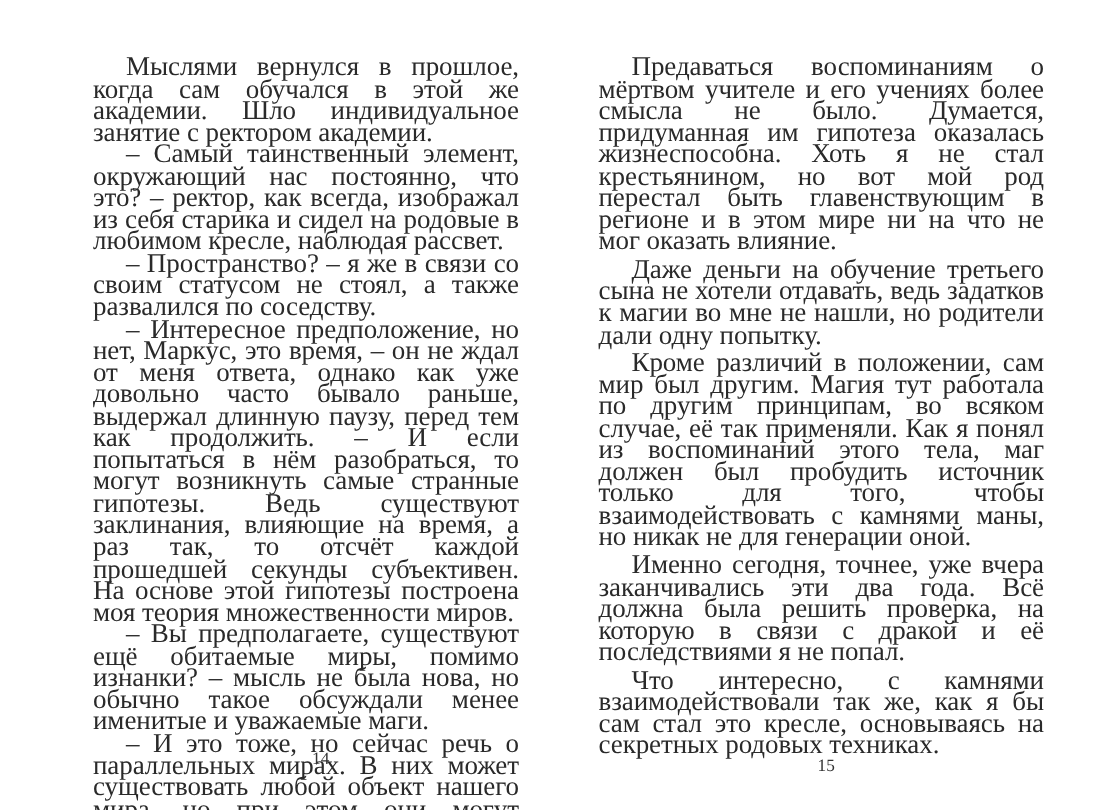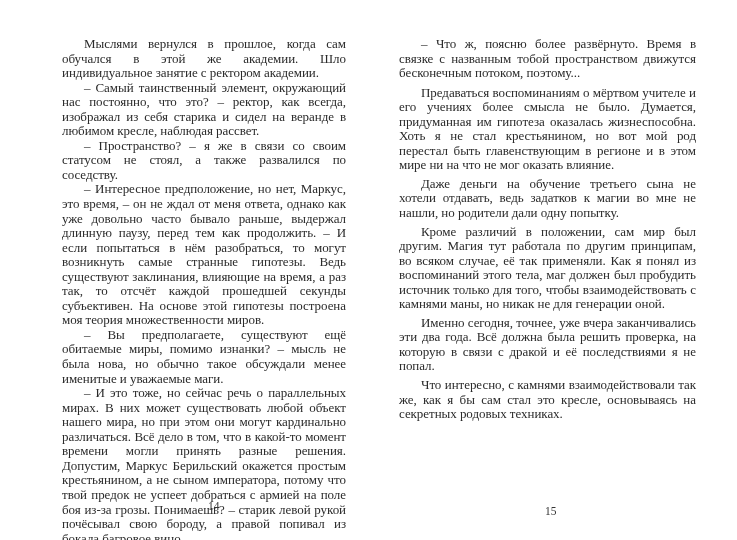--- a/index.html
+++ b/index.html
@@ -1,43 +1,42 @@
 <!DOCTYPE html>
 <html><head>
 <meta charset="utf-8">
 <style>
   html, body { margin: 0; padding: 0; background: #ffffff; }
   body { width: 737px; height: 540px; position: relative; overflow: hidden;
          font-family: "Liberation Serif", "DejaVu Serif", serif; color: #2a2a2a; }
   .page { position: absolute; top: 37px; }
   .page.left { left: 62px; width: 284px; }
   .page.right { left: 399px; width: 297px; }
-  .page p { margin: 0; font-size: 13px; line-height: 14.55px; text-align: justify;
+  .page p { margin: 0; font-size: 18px; line-height: 14.55px; text-align: justify;
             text-indent: 22px; hyphens: manual; letter-spacing: -0.05px; }
   .page.right p { margin-bottom: 4px; text-indent: 22px; }
   .page.right p.first { margin-bottom: 5px; }
   .folio { position: absolute; font-size: 11.5px; color: #333; }
   .folio.left { left: 208px; top: 500px; }
   .folio.right { left: 545px; top: 505px; }
 </style>
 </head>
 <body>
 
 <div class="page left">
   <p>Мыслями вернулся в прошлое, когда сам обучался в этой же академии. Шло индивидуальное занятие с ректором академии.</p>
-  <p>– Самый таинственный элемент, окружающий нас постоянно, что это? – ректор, как всегда, изображал из себя старика и сидел на веранде в любимом кресле, наблюдая рассвет.</p>
+  <p>– Самый таинственный элемент, окружающий нас постоянно, что это? – ректор, как всегда, изображал из себя старика и сидел на родовые в любимом кресле, наблюдая рассвет.</p>
   <p>– Пространство? – я же в связи со своим статусом не стоял, а также развалился по соседству.</p>
   <p>– Интересное предположение, но нет, Маркус, это время, – он не ждал от меня ответа, однако как уже довольно часто бывало раньше, выдержал длинную паузу, перед тем как продолжить. – И если попытаться в нём разобраться, то могут возникнуть самые странные гипотезы. Ведь существуют заклинания, влияющие на время, а раз так, то отсчёт каждой прошедшей секунды субъективен. На основе этой гипотезы построена моя теория множественности миров.</p>
   <p>– Вы предполагаете, существуют ещё обитаемые миры, помимо изнанки? – мысль не была нова, но обычно такое обсуждали менее именитые и уважаемые маги.</p>
   <p>– И это тоже, но сейчас речь о параллельных мирах. В них может существовать любой объект нашего мира, но при этом они могут кардинально различаться. Всё дело в том, что в какой-то момент времени могли принять разные решения. Допустим, Маркус Берильский окажется простым крестьянином, а не сыном императора, потому что твой предок не успеет добраться с армией на поле боя из-за грозы. Понимаешь? – старик левой рукой почёсывал свою бороду, а правой попивал из бокала багровое вино.</p>
   <p>– Не совсем, – порядок занятий был сформирован уже давно, и если что-либо непонятно, скрывать это было непринято.</p>
 </div>
 <div class="folio left">14</div>
 
 <div class="page right">
-  <p class="first">– Что ж, поясню более развёрнуто. Время в связке с названным тобой пространством движутся бесконечным потоком, поэтому...</p>
   <p>Предаваться воспоминаниям о мёртвом учителе и его учениях более смысла не было. Думается, придуманная им гипотеза оказалась жизнеспособна. Хоть я не стал крестьянином, но вот мой род перестал быть главенствующим в регионе и в этом мире ни на что не мог оказать влияние.</p>
   <p>Даже деньги на обучение третьего сына не хотели отдавать, ведь задатков к магии во мне не нашли, но родители дали одну попытку.</p>
   <p>Кроме различий в положении, сам мир был другим. Магия тут работала по другим принципам, во всяком случае, её так применяли. Как я понял из воспоминаний этого тела, маг должен был пробудить источник только для того, чтобы взаимодействовать с камнями маны, но никак не для генерации оной.</p>
   <p>Именно сегодня, точнее, уже вчера заканчивались эти два года. Всё должна была решить проверка, на которую в связи с дракой и её последствиями я не попал.</p>
   <p>Что интересно, с камнями взаимодействовали так же, как я бы сам стал это кресле, основываясь на секретных родовых техниках.</p>
 </div>
 <div class="folio right">15</div>
 
 </body></html>

